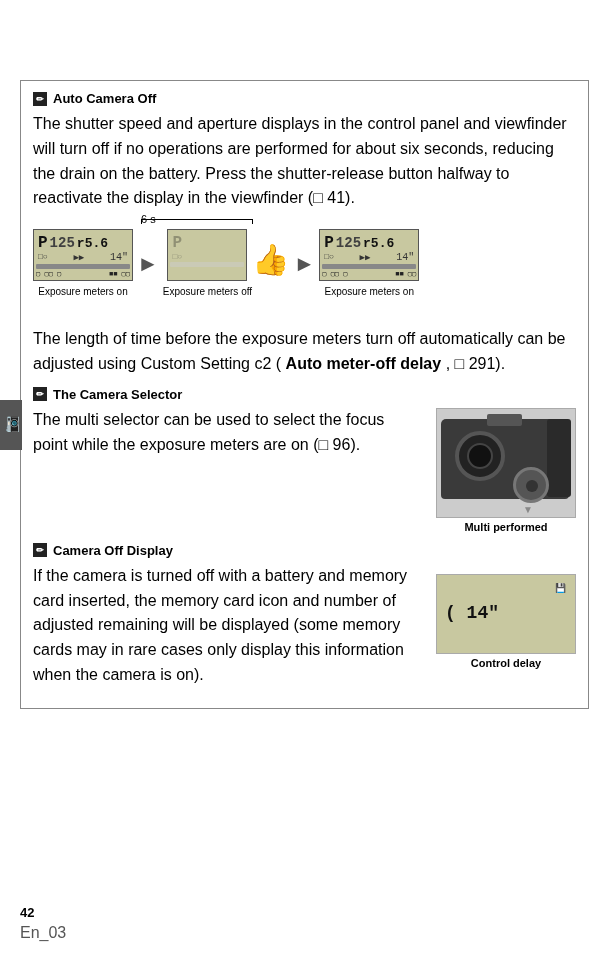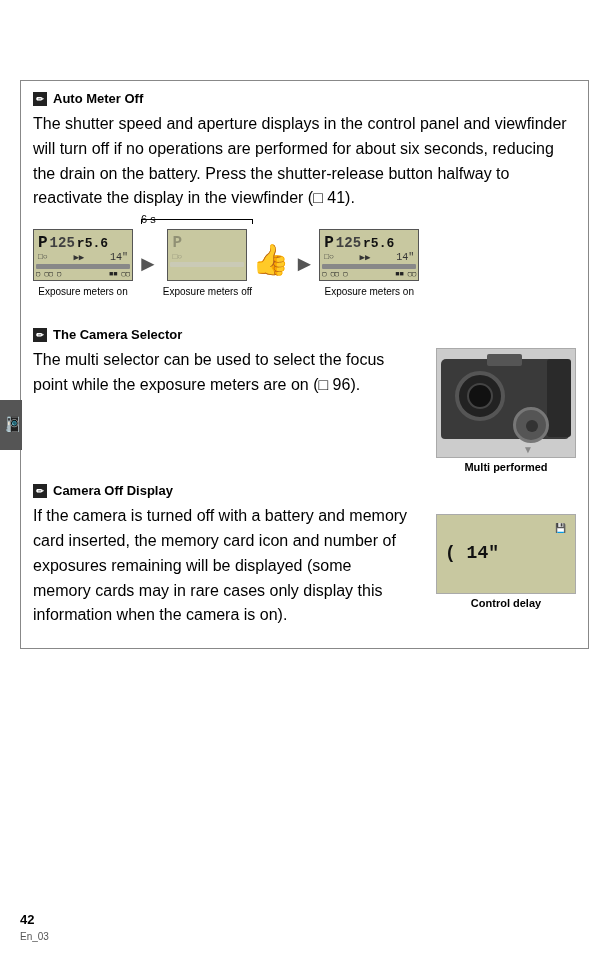--- a/index.html
+++ b/index.html
@@ -196,21 +196,21 @@
 <div class="page">
 
   <div class="sidebar-tab">
     <span class="sidebar-icon">📷</span>
   </div>
 
   <div class="main-box">
 
     <div class="section-title">
       <span class="note-icon">✏</span>
-      <span>Auto Meter Off</span>
+      <span>Auto Camera Off</span>
     </div>
     <div class="body-text">The shutter speed and aperture displays in the control panel and viewfinder will turn off if no operations are performed for about six seconds, reducing the drain on the battery.  Press the shutter-release button halfway to reactivate the display in the viewfinder (□ 41).</div>
 
     <div style="position:relative; margin-bottom: 30px; margin-top: 18px;">
 
       <div style="position:absolute; top:-16px; left:108px; font-size:11px;">6 s</div>
       <div style="position:absolute; top:-10px; left:108px; width:112px; height:1px; background:#000;"></div>
       <div style="position:absolute; top:-10px; left:108px; width:1px; height:5px; background:#000;"></div>
       <div style="position:absolute; top:-10px; left:219px; width:1px; height:5px; background:#000;"></div>
 
@@ -283,20 +283,25 @@
             <div class="lcd-bottom">
               <span>▢ ▢▢ ▢</span>
               <span>■■ ▢▢</span>
             </div>
           </div>
           <div class="diagram-label">Exposure meters on</div>
         </div>
       </div>
     </div>
 
+    <div class="body-text">
+      <span>The length of time before the exposure meters turn off automatically can be adjusted using Custom Setting c2 (</span>
+      <span class="bold">Auto meter-off delay</span>
+      <span>, □ 291).</span>
+    </div>
 
     <div class="subsection">
       <div class="section-title">
         <span class="note-icon">✏</span>
         <span>The Camera Selector</span>
       </div>
       <div class="two-col">
         <div class="col-text">
           <div class="body-text">The multi selector can be used to select the focus point while the exposure meters are on (□ 96).</div>
         </div>
@@ -327,36 +332,36 @@
       </div>
     </div>
 
     <div class="subsection">
       <div class="section-title">
         <span class="note-icon">✏</span>
         <span>Camera Off Display</span>
       </div>
       <div class="two-col">
         <div class="col-text">
-          <div class="body-text">If the camera is turned off with a battery and memory card inserted, the memory card icon and number of exposures remaining will be displayed (some memory cards may in rare cases only display this information when the camera is on).</div>
+          <div class="body-text">If the camera is turned off with a battery and memory card inserted, the memory card icon and number of adjusted remaining will be displayed (some memory cards may in rare cases only display this information when the camera is on).</div>
         </div>
         <div class="col-image">
           <div class="control-panel-box">
             <div class="cp-content">
               <div style="font-size:9px; color:#333; position:absolute; top:8px; right:8px;">💾</div>
               <div style="font-size:18px; font-weight:bold; color:#111; font-family:'Courier New',monospace; margin-top:20px;">
                 (&nbsp;<span>14"</span>
               </div>
             </div>
           </div>
           <div class="control-panel-label">Control delay</div>
         </div>
       </div>
     </div>
 
   </div>
 
   <div class="bottom-info">
     <div style="font-size:13px; font-weight:bold; margin-bottom:4px;">42</div>
-    <div style="font-size:10px; color:#555;">En_03</div>
+    <div style="font-size:16px; color:#555;">En_03</div>
   </div>
 
 </div>
 
 </body></html>

